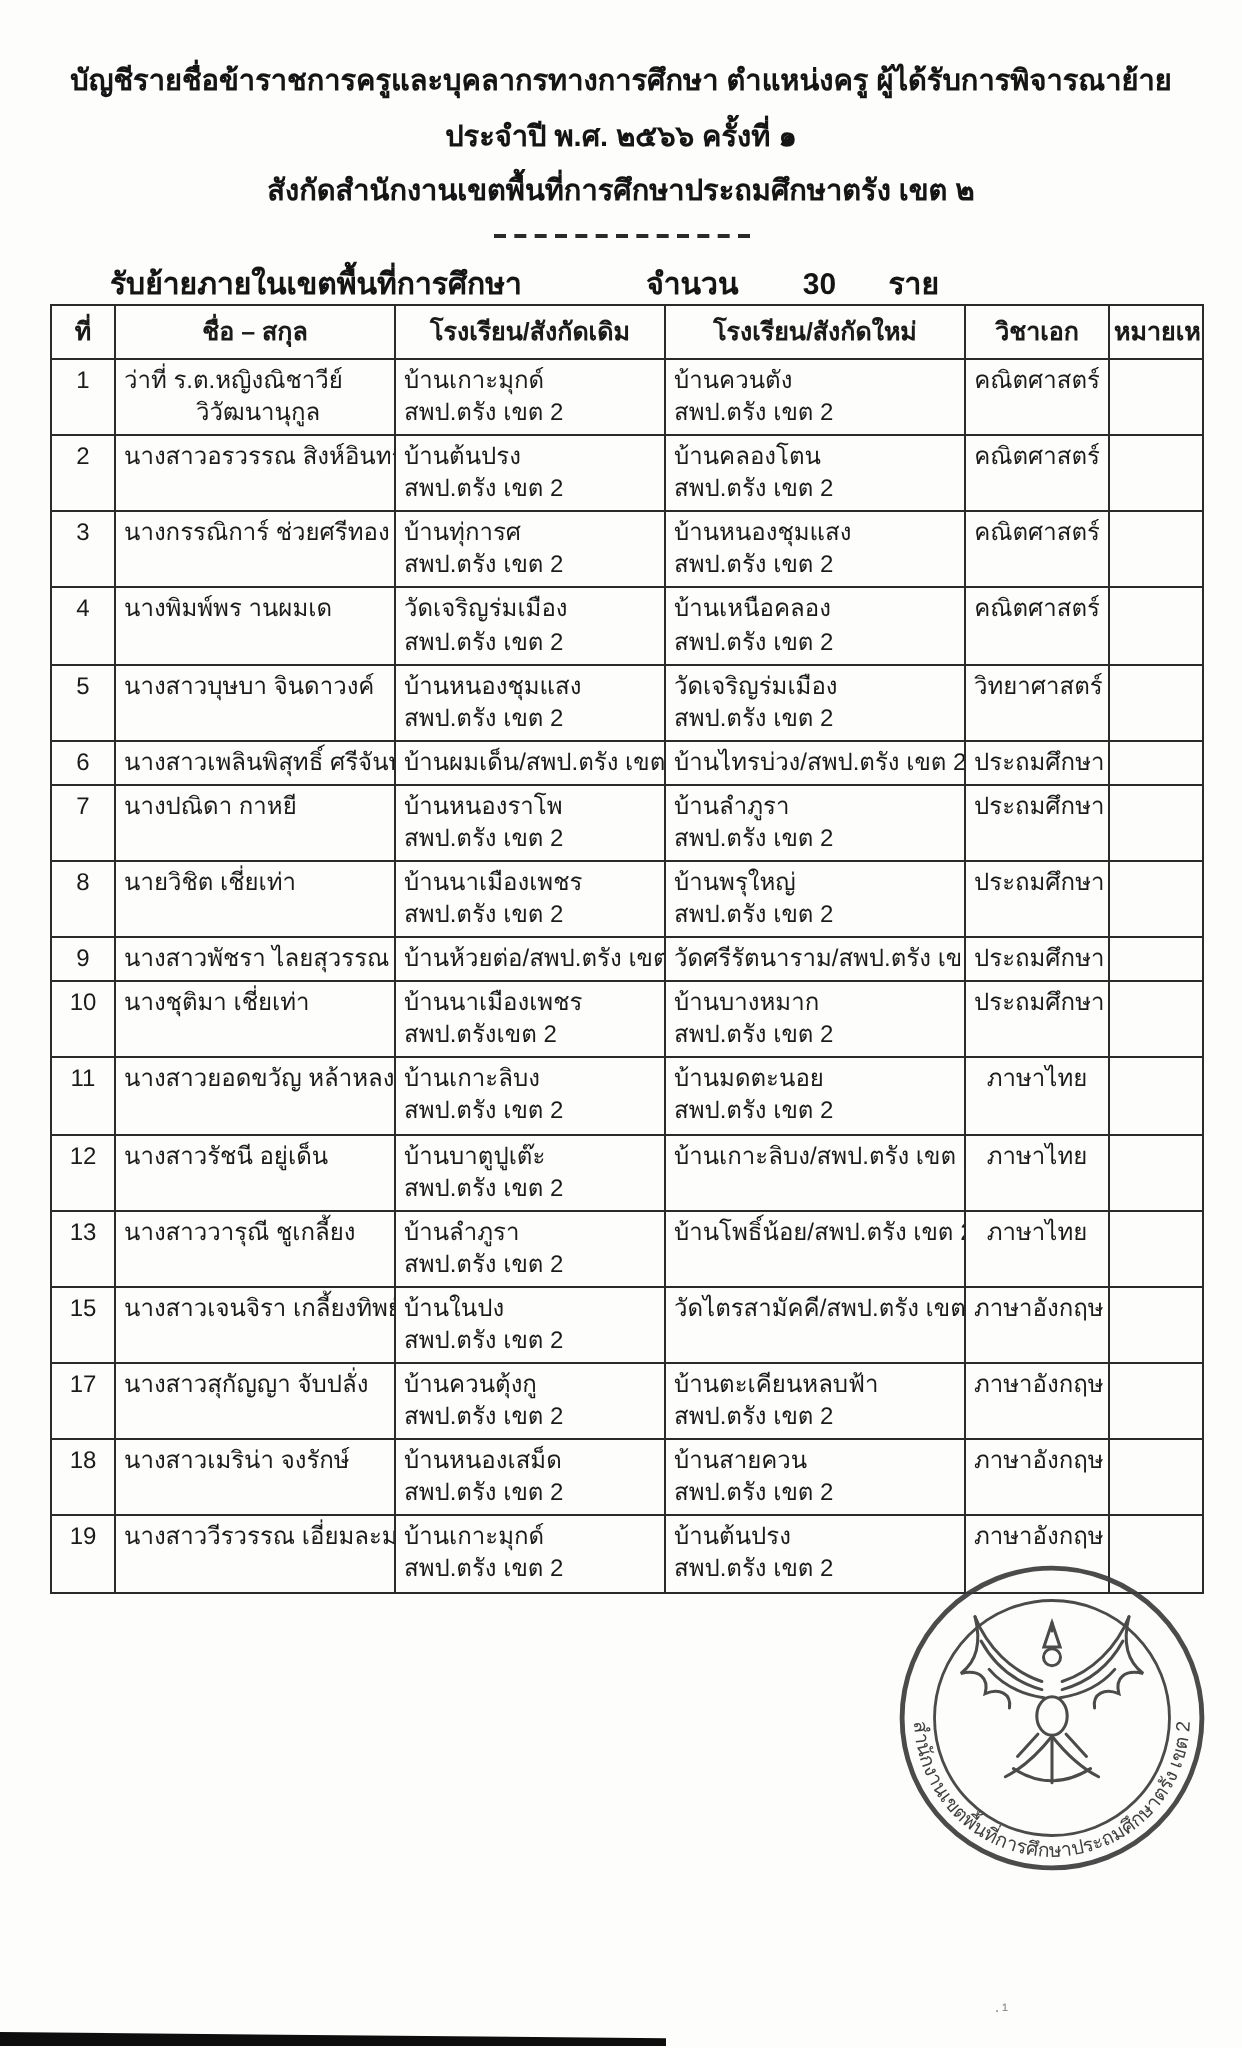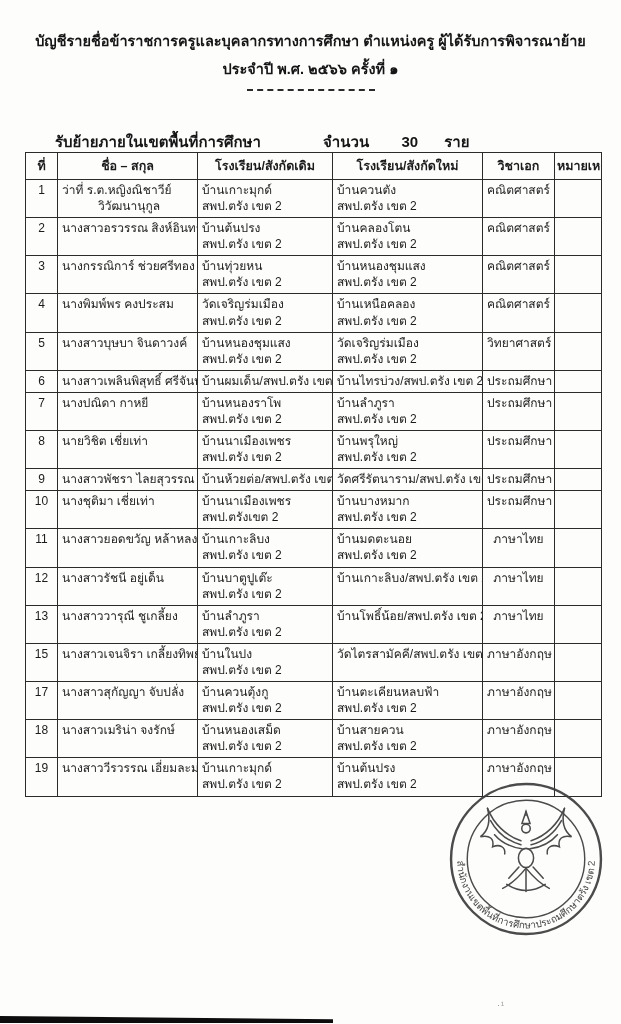--- a/index.html
+++ b/index.html
@@ -51,20 +51,21 @@
   }
 </style>
 </head>
 <body>
 
 <div class="page">
 
   <div class="doc-header">
     <div class="title-line">บัญชีรายชื่อข้าราชการครูและบุคลากรทางการศึกษา ตำแหน่งครู ผู้ได้รับการพิจารณาย้าย</div>
     <div class="title-line">ประจำปี พ.ศ. ๒๕๖๖ ครั้งที่ ๑</div>
+    <div class="title-line">สังกัดสำนักงานเขตพื้นที่การศึกษาประถมศึกษาตรัง เขต ๒</div>
     <div class="divider"></div>
   </div>
 
   <div class="subheader">
     <span>รับย้ายภายในเขตพื้นที่การศึกษา</span>
     <span class="sub-count-label">จำนวน</span>
     <span class="sub-count">30</span>
     <span class="sub-unit">ราย</span>
   </div>
 
@@ -134,40 +135,40 @@
           </td>
         </tr>
         <tr>
           <td class="col-no">
             <div class="line">3</div>
           </td>
           <td class="col-name">
             <div class="line">นางกรรณิการ์ ช่วยศรีทอง</div>
           </td>
           <td class="col-from">
-            <div class="line">บ้านทุ่วยหน</div>
+            <div class="line">บ้านทุ่การศ</div>
             <div class="line cont">สพป.ตรัง เขต 2</div>
           </td>
           <td class="col-to">
             <div class="line">บ้านหนองชุมแสง</div>
             <div class="line cont">สพป.ตรัง เขต 2</div>
           </td>
           <td class="col-subject">
             <div class="line">คณิตศาสตร์</div>
           </td>
           <td class="col-note">
             <div class="line"></div>
           </td>
         </tr>
         <tr>
           <td class="col-no">
             <div class="line">4</div>
           </td>
           <td class="col-name">
-            <div class="line">นางพิมพ์พร  คงประสม</div>
+            <div class="line">นางพิมพ์พร  านผมเด</div>
           </td>
           <td class="col-from">
             <div class="line">วัดเจริญร่มเมือง</div>
             <div class="line cont">สพป.ตรัง เขต 2</div>
           </td>
           <td class="col-to">
             <div class="line">บ้านเหนือคลอง</div>
             <div class="line cont">สพป.ตรัง เขต 2</div>
           </td>
           <td class="col-subject">

